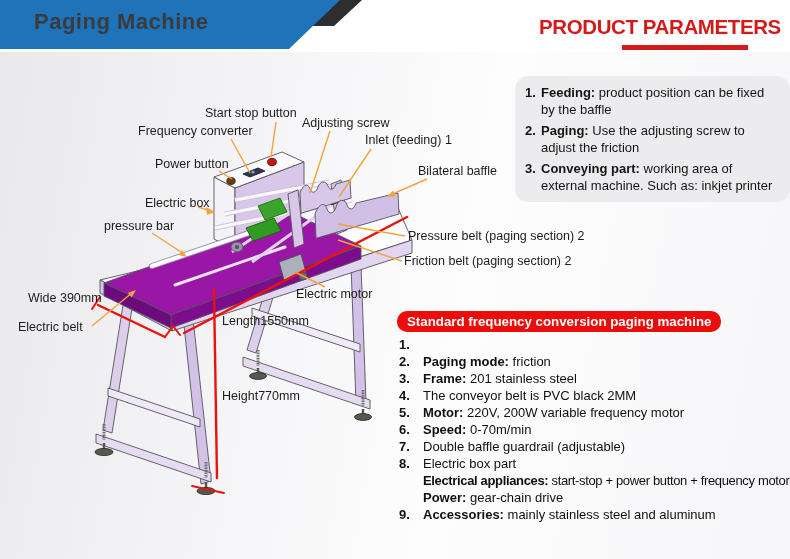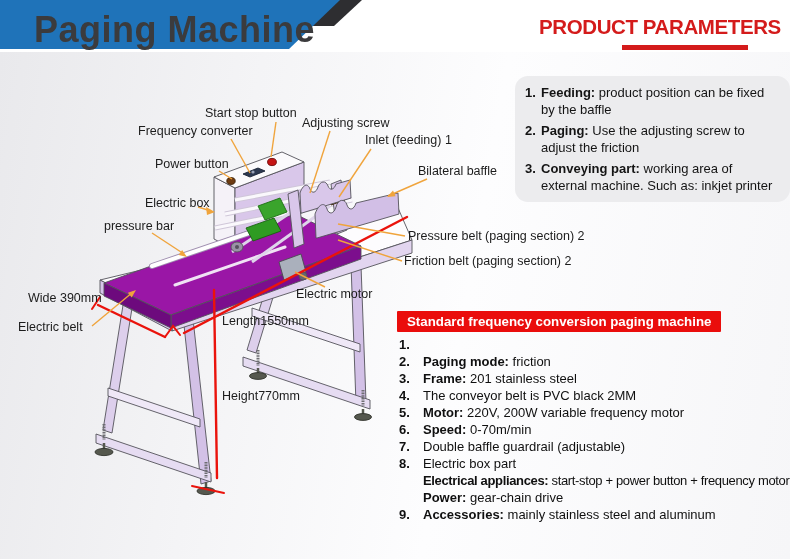--- a/index.html
+++ b/index.html
@@ -5,38 +5,38 @@
   html,body{margin:0;padding:0;background:#fff;}
   .stage{position:relative;width:790px;height:559px;overflow:hidden;
          font-family:"Liberation Sans",sans-serif;background:#fff;}
   .bg-wash{position:absolute;left:0;top:52px;width:790px;height:507px;
     background:linear-gradient(100deg,#e9e9ec 0%,#f4f4f6 30%,#fdfdfe 58%,#f6f6f8 100%);}
   
   .banner-dark{position:absolute;left:0;top:0;width:362px;height:26px;background:#2e2e31;
     clip-path:polygon(305px 0,362px 0,334px 100%,278px 100%);}
   .banner-blue{position:absolute;left:0;top:0;width:340px;height:49px;background:#1f73b9;
     clip-path:polygon(0 0,340px 0,289px 100%,0 100%);}
-  .banner-title{position:absolute;left:34px;top:9px;font-size:36px;font-weight:700;
+  .banner-title{position:absolute;left:34px;top:9px;font-size:22px;font-weight:700;
     color:#3b3b3d;letter-spacing:.5px;}
   .pp-title{position:absolute;left:539px;top:15px;font-size:20.5px;font-weight:800;
     color:#d41b1b;letter-spacing:-.4px;white-space:nowrap;}
   .pp-underline{position:absolute;left:622px;top:45px;width:126px;height:4.5px;background:#d41b1b;}
   
   .features-panel{position:absolute;left:515px;top:76px;width:275px;box-sizing:border-box;
     background:#ececee;border-radius:13px;padding:9px 12px 8px 10px;}
   .frow{display:flex;font-size:13px;line-height:16.5px;color:#141414;margin-bottom:5px;}
   .frow:last-child{margin-bottom:0;}
   .fnum{width:16px;flex:none;font-weight:700;}
   .ftext b{font-weight:700;}
   
   .lbl{position:absolute;font-size:12.5px;line-height:14px;color:#1c1c1c;white-space:nowrap;}
   svg.machine{position:absolute;left:0;top:0;}
   
   .pill{position:absolute;left:397px;top:311px;height:21px;line-height:21px;padding:0 10px;
-    background:#ea0d0c;border-radius:1px;color:#fff;font-size:13.3px;font-weight:700;white-space:nowrap;}
+    background:#ea0d0c;border-radius:10px;color:#fff;font-size:13.3px;font-weight:700;white-space:nowrap;}
   .specs{position:absolute;left:399px;top:336px;width:392px;}
   .srow{display:flex;font-size:13px;line-height:17px;color:#101010;}
   .snum{width:16px;flex:none;font-weight:700;}
   .stext{white-space:pre;}
   .stext b{font-weight:700;padding-left:8px;}
   .tight{letter-spacing:-.35px;}
 </style>
 </head>
 <body>
 

